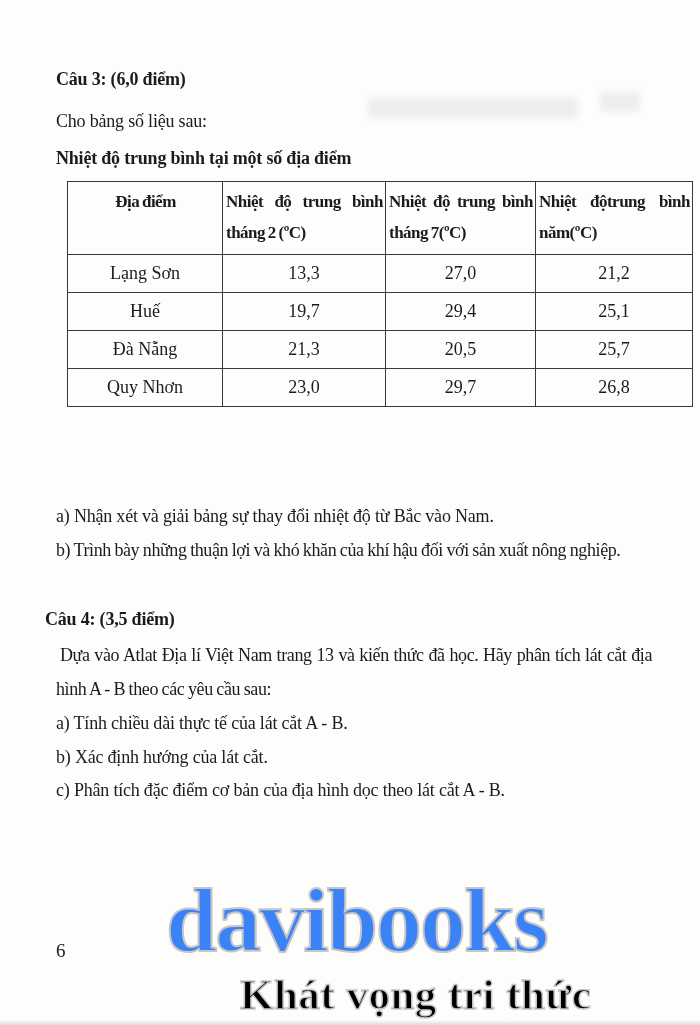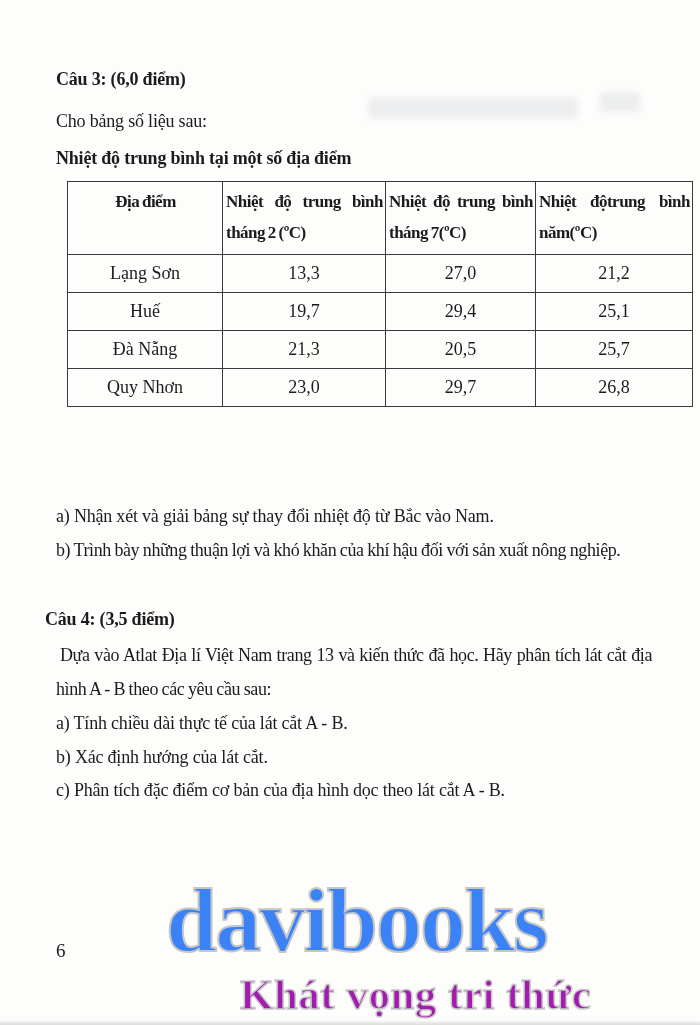--- a/index.html
+++ b/index.html
@@ -41,21 +41,21 @@
 
   
   .wm-brand {
     position:absolute; left:138px; top:872px;
     font-size:92px; line-height:96px; font-weight:bold; letter-spacing:-2px;
     color:#3b82f6;margin-left:28px; -webkit-text-stroke:2px #c6c6c6;
   }
   .wm-tagline {
     position:absolute; left:240px; top:972px;
     font-size:43px; line-height:46px; font-weight:bold; letter-spacing:0.5px;
-    color:#a21caf; -webkit-text-stroke:1.5px #c9c9c9;
+    color:#000000; -webkit-text-stroke:1.5px #c9c9c9;
   }
   @supports not (-webkit-text-stroke: 1px #000) {
     .wm-brand, .wm-tagline { color:#dcdcdc; }
   }
 
   .page-number { position:absolute; left:56px; top:940px; font-size:19px; }
   .edge-bottom {
     position:absolute; left:0; bottom:0; width:100%; height:5px;
     background:linear-gradient(#ffffff00,#bdbdbd); opacity:0.55;
   }

